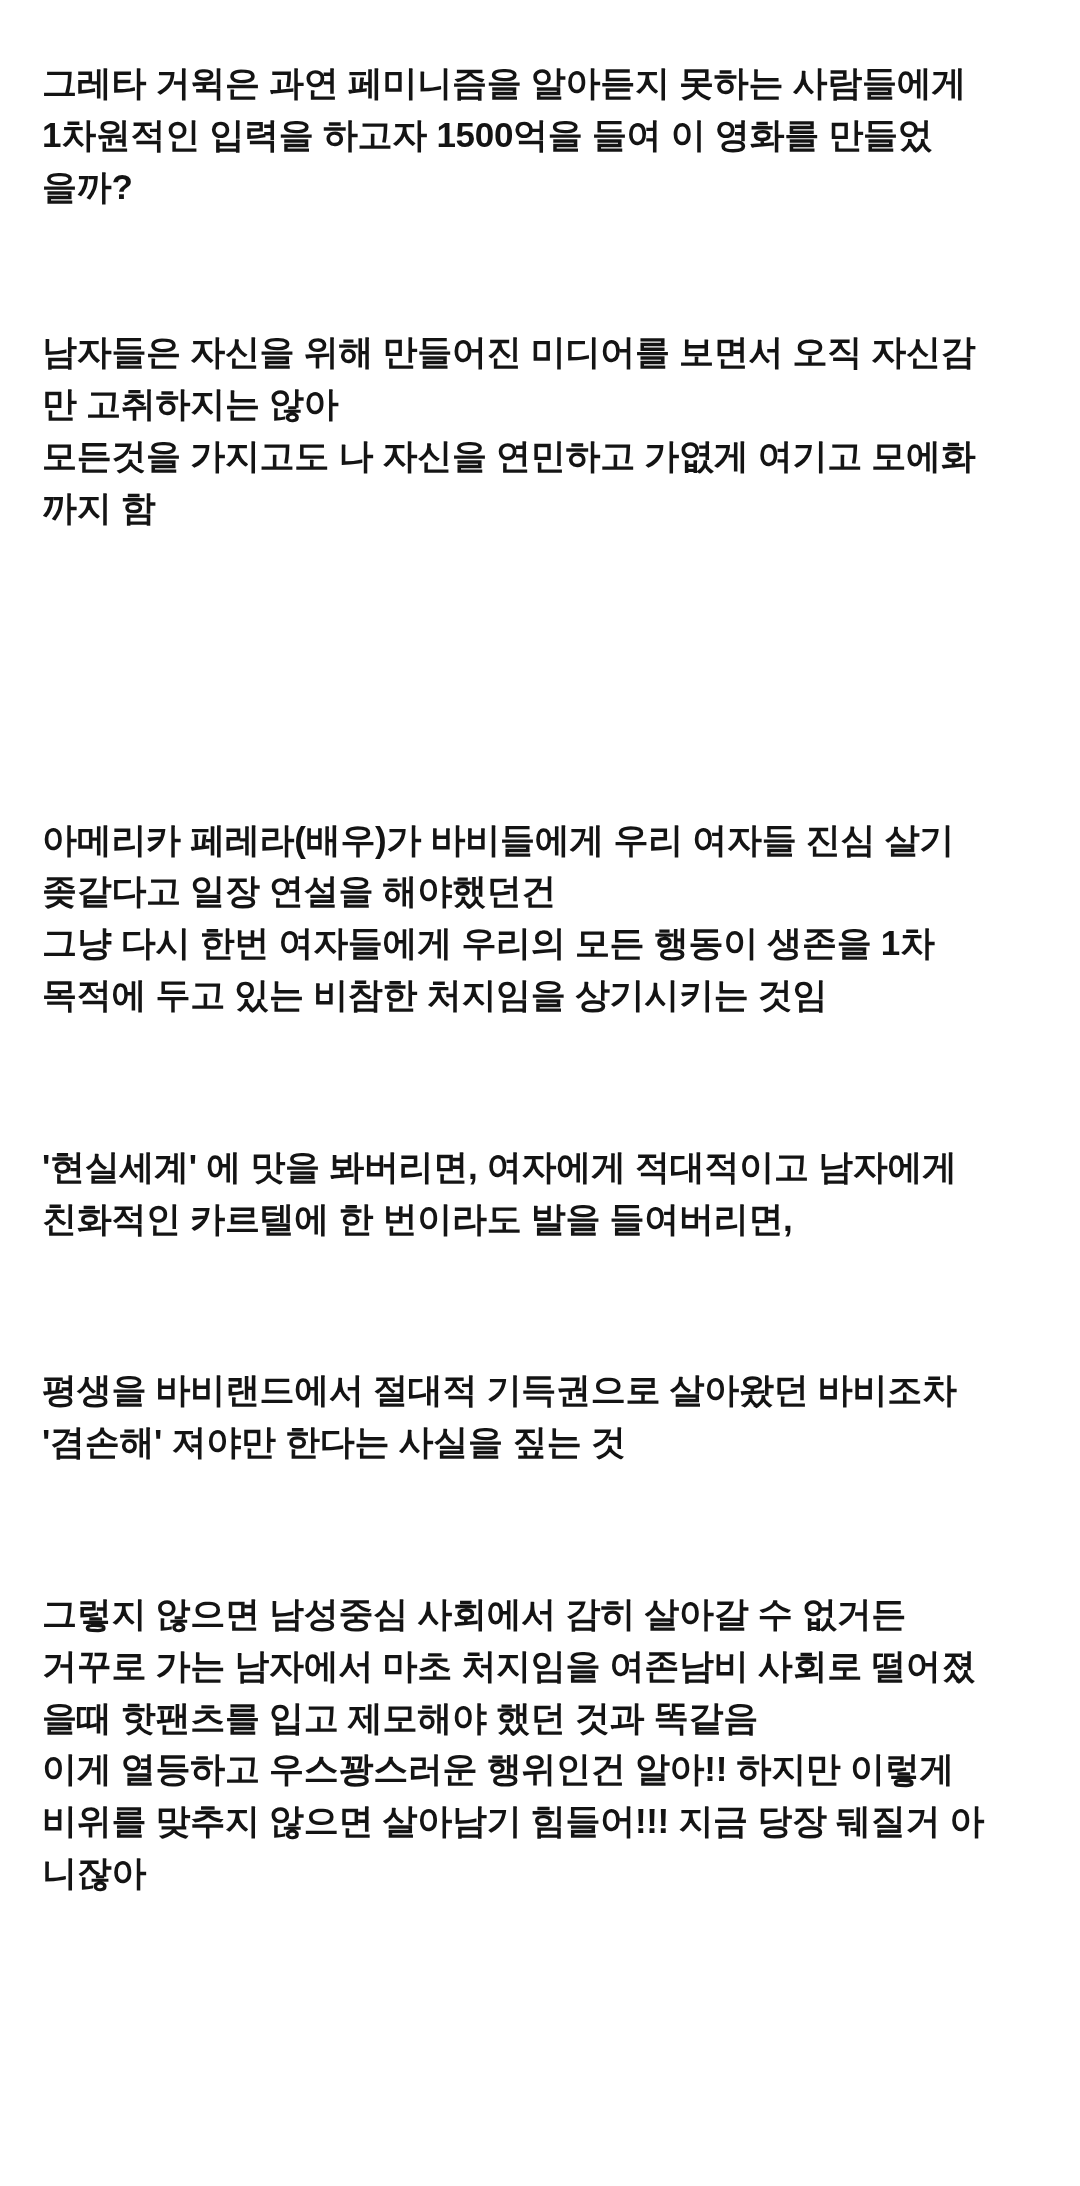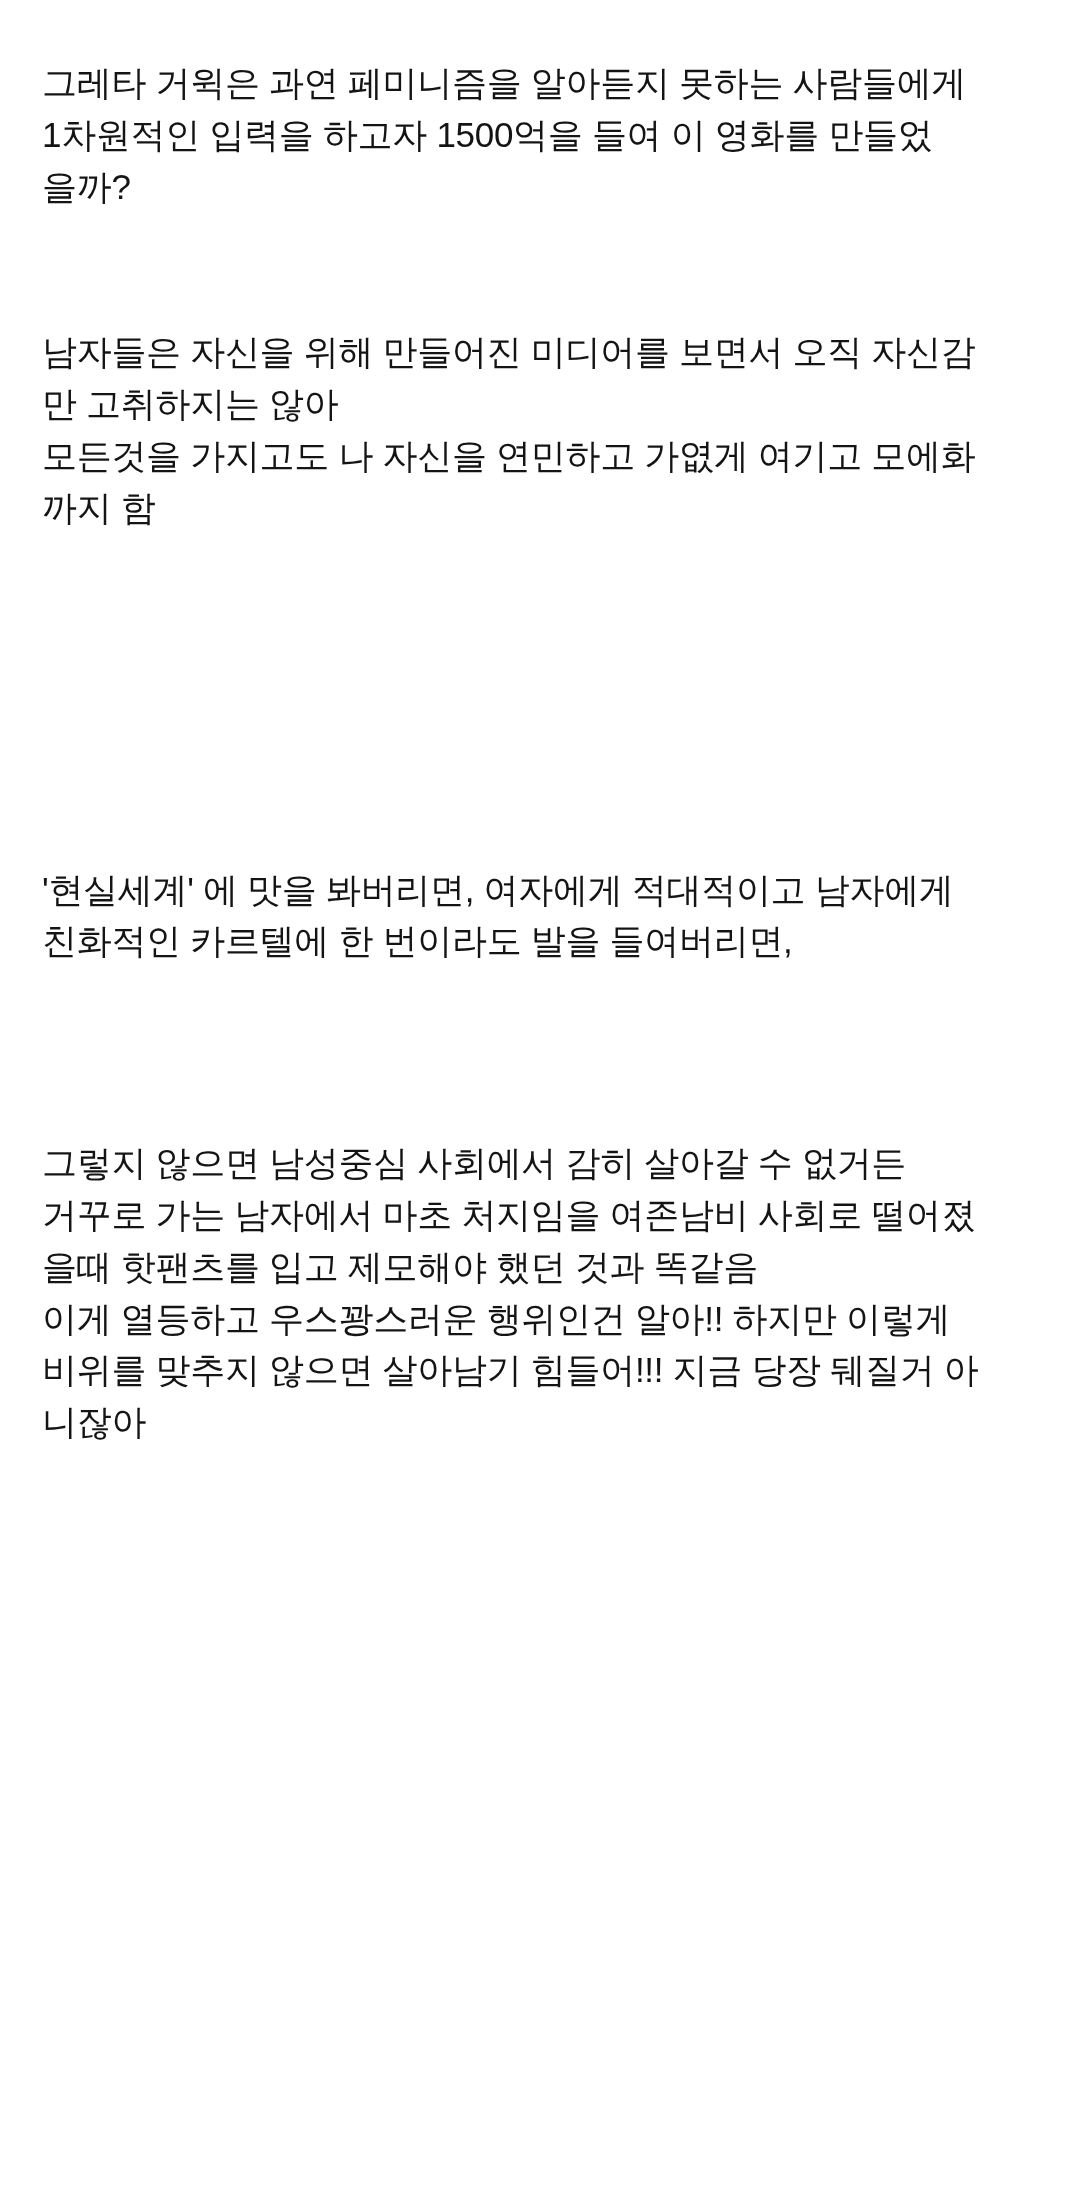--- a/index.html
+++ b/index.html
@@ -20,20 +20,21 @@
     padding: 22px 42px 30px 42px;
     background: #ffffff;
   }
   .para {
     font-size: 35px;
     line-height: 1.48;
     letter-spacing: -0.3px;
     color: #141414;
     white-space: pre-wrap;
     word-break: keep-all;
+    font-weight: bold;
   }
   .gap-sm { height: 44px; }
   .gap-md { height: 50px; }
   .gap-lg { height: 160px; }
   .gap-xl { height: 50px; }
 </style>
 </head>
 <body>
 
 <div class="page">
@@ -44,26 +45,32 @@
   <div class="gap-sm"></div>
 
   <p class="para">남자들은 자신을 위해 만들어진 미디어를 보면서 오직 자신감
 만 고취하지는 않아
 모든것을 가지고도 나 자신을 연민하고 가엾게 여기고 모에화
 까지 함</p>
   <div class="gap-md"></div>
 
   <div class="gap-lg"></div>
 
+  <p class="para">아메리카 페레라(배우)가 바비들에게 우리 여자들 진심 살기
+좆같다고 일장 연설을 해야했던건
+그냥 다시 한번 여자들에게 우리의 모든 행동이 생존을 1차
+목적에 두고 있는 비참한 처지임을 상기시키는 것임</p>
   <div class="gap-xl"></div>
 
   <p class="para">'현실세계' 에 맛을 봐버리면, 여자에게 적대적이고 남자에게
 친화적인 카르텔에 한 번이라도 발을 들여버리면,</p>
   <div class="gap-xl"></div>
 
+  <p class="para">평생을 바비랜드에서 절대적 기득권으로 살아왔던 바비조차
+'겸손해' 져야만 한다는 사실을 짚는 것</p>
   <div class="gap-xl"></div>
 
   <p class="para">그렇지 않으면 남성중심 사회에서 감히 살아갈 수 없거든
 거꾸로 가는 남자에서 마초 처지임을 여존남비 사회로 떨어졌
 을때 핫팬츠를 입고 제모해야 했던 것과 똑같음
 이게 열등하고 우스꽝스러운 행위인건 알아!! 하지만 이렇게
 비위를 맞추지 않으면 살아남기 힘들어!!! 지금 당장 뒈질거 아
 니잖아</p>
 
 </div>

